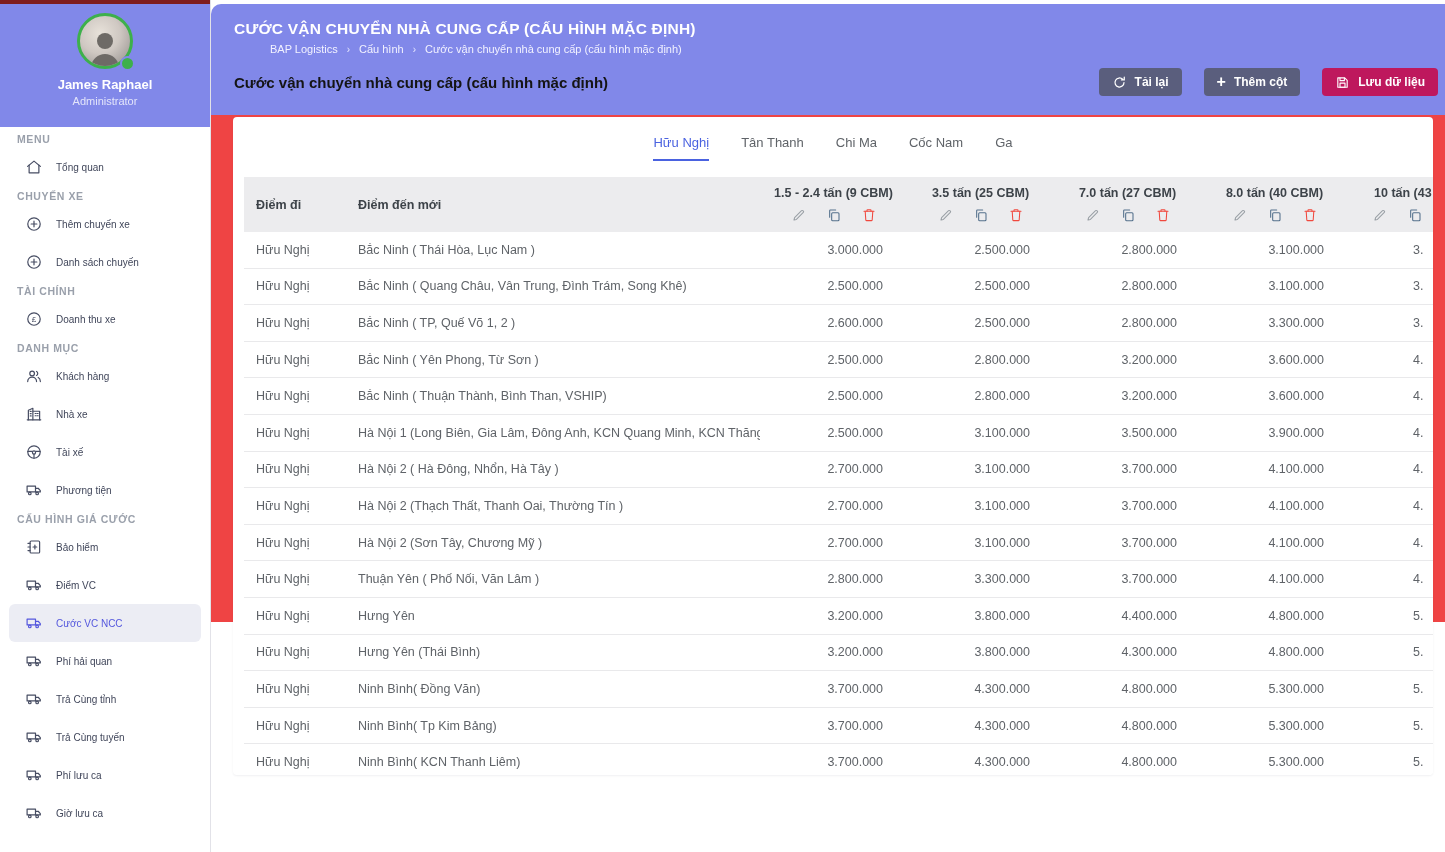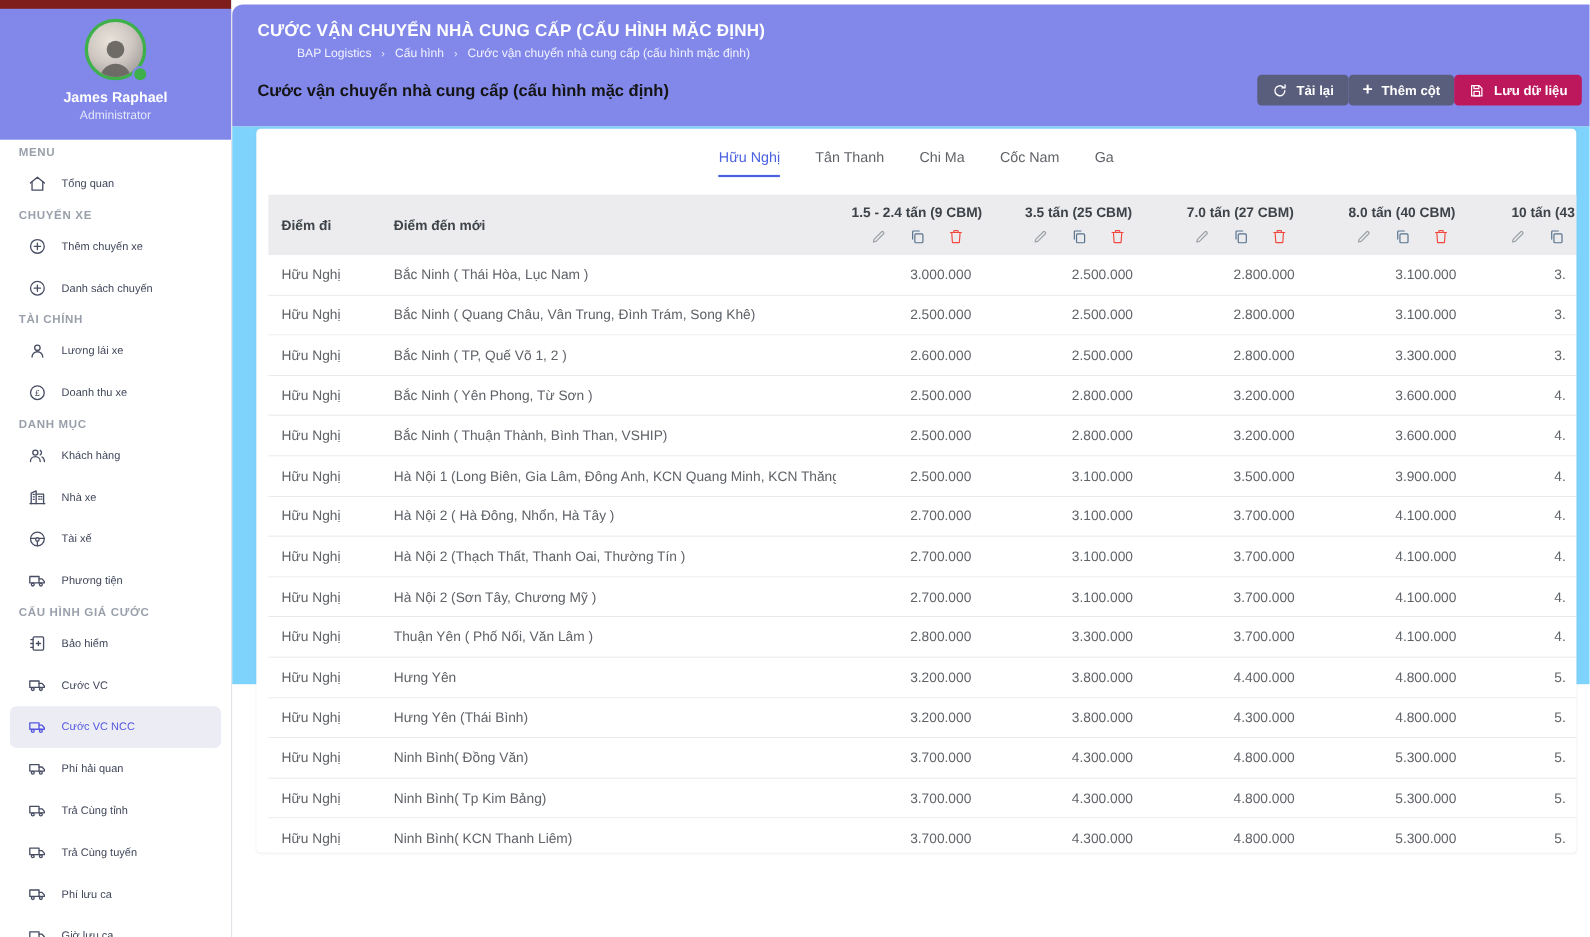--- a/index.html
+++ b/index.html
@@ -2,21 +2,21 @@
 <html><head>
 <meta charset="utf-8">
 <style>
   * { box-sizing: border-box; margin: 0; padding: 0; }
   html, body { width: 1445px; height: 852px; overflow: hidden; background: #ffffff;
     font-family: "Liberation Sans", "DejaVu Sans", sans-serif; }
 
   
   .sidebar { position: absolute; left: 0; top: 0; width: 211px; height: 852px;
     background: #ffffff; border-right: 1px solid #e2e2e8; overflow: hidden; z-index: 5; }
-  .side-profile { height: 127px; background: #8188e9; border-top: 8px solid #7f1d1d;
+  .side-profile { height: 127px; background: #8188e9; border-top: 4px solid #7f1d1d;
     display: flex; flex-direction: column; align-items: center; }
   .avatar-wrap { position: relative; margin-top: 9px; }
   .avatar { width: 56px; height: 56px; border-radius: 50%; border: 3px solid #3db04b;
     background: radial-gradient(circle at 40% 35%, #e8e2da 0%, #cfc8c2 45%, #8e8a88 100%);
     overflow: hidden; display:flex; align-items:flex-end; justify-content:center; }
   .avatar svg { width: 40px; height: 40px; }
   .status-dot { position: absolute; right: -2px; bottom: -2px; width: 15px; height: 15px;
     border-radius: 50%; background: #3db04b; border: 2px solid #8188e9; }
   .profile-name { margin-top: 8px; color: #ffffff; font-size: 13px; font-weight: 700; }
   .profile-role { margin-top: 3px; color: rgba(255,255,255,0.78); font-size: 11px; }
@@ -36,31 +36,31 @@
   .main { position: absolute; left: 211px; top: 0; right: 0; height: 622px; }
   .main-header { margin-top: 4px; height: 111px; background: #8188e9;
     border-top-left-radius: 10px; padding: 16px 7px 0 23px; }
   .mh-title { color: #ffffff; font-size: 15.5px; font-weight: 700; letter-spacing: .2px; }
   .breadcrumb { margin-top: 5px; display: flex; align-items: center; gap: 9px;
     font-size: 11px; color: #f2f2ff; padding-left: 36px; }
   .breadcrumb .crumb-sep { font-size: 10px; color: #e4e6ff; }
   .breadcrumb .crumb { cursor: pointer; }
   .page-title-row { margin-top: 13px; display: flex; align-items: center; justify-content: space-between; }
   .page-title { color: #141414; font-size: 15px; font-weight: 600; }
-  .btn-group { display: flex; gap: 0; }
+  .btn-group { display: flex; gap: 22px; }
   .btn { height: 28px; border: none; border-radius: 4px; color: #fff; font-size: 12px;
     font-weight: 600; display: flex; align-items: center; gap: 8px; padding: 0 13px;
     cursor: pointer; font-family: inherit; }
   .btn svg { width: 15px; height: 15px; }
   .btn-slate { background: #5a5e7d; }
   .btn-green { background: #be185d; }
   .btn .plus-glyph { font-size: 16px; font-weight: 700; line-height: 1; }
 
   
-  .content { position: absolute; top: 115px; left: 0; right: 0; bottom: 0; background: #7dd3fc; }
+  .content { position: absolute; top: 115px; left: 0; right: 0; bottom: 0; background: #ef4444; }
   .card { margin: 2px 12px 0 22px; height: 658px; background: #ffffff; border-radius: 4px;
     overflow: hidden; box-shadow: 0 1px 2px rgba(60,60,90,0.08); }
 
   .tabs { height: 60px; display: flex; justify-content: center; align-items: flex-start; }
   .tab { padding: 18px 0 9px; margin: 0 16px; font-size: 13px; color: #5f6368;
     border-bottom: 2px solid transparent; cursor: pointer; background: none; border-top: none;
     border-left: none; border-right: none; font-family: inherit; }
   .tab.active { color: #4a62e0; border-bottom-color: #4a62e0; }
 
   .tbl { margin-left: 11px; width: 1251px; font-size: 12.5px; color: #5f6368; }
@@ -132,29 +132,20 @@
             <circle cx="12" cy="12" r="8.3"></circle>
             <path d="M12 8.2v7.6M8.2 12h7.6"></path>
           </svg>
         </span>
         <span class="s-label">Danh sách chuyến</span>
       </div>
       <div class="side-section">TÀI CHÍNH</div>
       <div class="side-item">
         <span class="s-icon">
           <svg viewBox="0 0 24 24" fill="none" stroke="currentColor" stroke-width="1.6" stroke-linecap="round" stroke-linejoin="round">
-            <circle cx="12" cy="8.2" r="3.3"></circle>
-            <path d="M5.5 19.5c0-3.6 2.9-6.5 6.5-6.5s6.5 2.9 6.5 6.5"></path>
-          </svg>
-        </span>
-        <span class="s-label">Lương lái xe</span>
-      </div>
-      <div class="side-item">
-        <span class="s-icon">
-          <svg viewBox="0 0 24 24" fill="none" stroke="currentColor" stroke-width="1.6" stroke-linecap="round" stroke-linejoin="round">
             <circle cx="12" cy="12" r="8.3"></circle>
             <text x="12" y="15.8" text-anchor="middle" font-size="10.5" stroke="none" fill="currentColor">£</text>
           </svg>
         </span>
         <span class="s-label">Doanh thu xe</span>
       </div>
       <div class="side-section">DANH MỤC</div>
       <div class="side-item">
         <span class="s-icon">
           <svg viewBox="0 0 24 24" fill="none" stroke="currentColor" stroke-width="1.6" stroke-linecap="round" stroke-linejoin="round">
@@ -211,21 +202,21 @@
       </div>
       <div class="side-item">
         <span class="s-icon">
           <svg viewBox="0 0 24 24" fill="none" stroke="currentColor" stroke-width="1.6" stroke-linecap="round" stroke-linejoin="round">
             <path d="M2.8 6.8h11.2v7.8H2.8z"></path>
             <path d="M14 9.7h3.6l2.8 3.1v1.8H14"></path>
             <circle cx="6.4" cy="16.6" r="1.7"></circle>
             <circle cx="16.2" cy="16.6" r="1.7"></circle>
           </svg>
         </span>
-        <span class="s-label">Cước VC</span>
+        <span class="s-label">Điểm VC</span>
       </div>
       <div class="side-item active">
         <span class="s-icon">
           <svg viewBox="0 0 24 24" fill="none" stroke="currentColor" stroke-width="1.6" stroke-linecap="round" stroke-linejoin="round">
             <path d="M2.8 6.8h11.2v7.8H2.8z"></path>
             <path d="M14 9.7h3.6l2.8 3.1v1.8H14"></path>
             <circle cx="6.4" cy="16.6" r="1.7"></circle>
             <circle cx="16.2" cy="16.6" r="1.7"></circle>
           </svg>
         </span>

